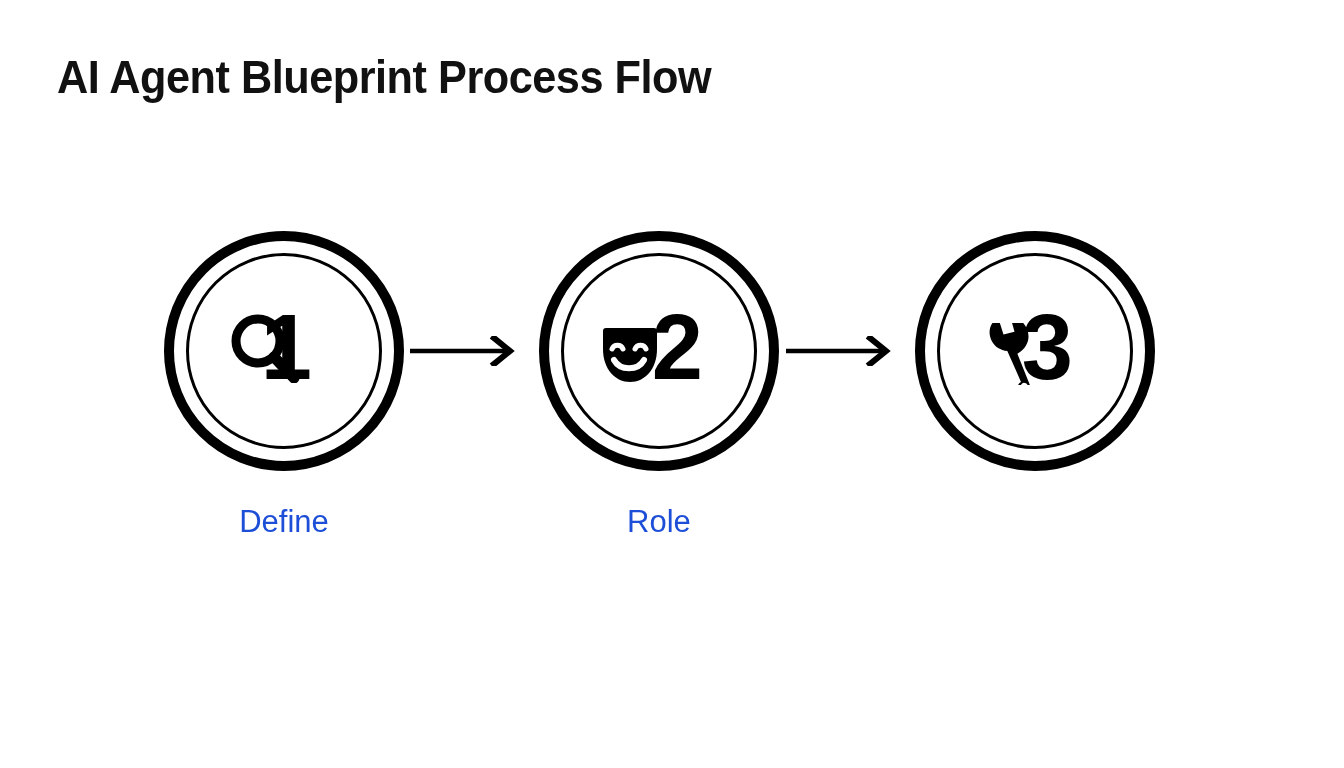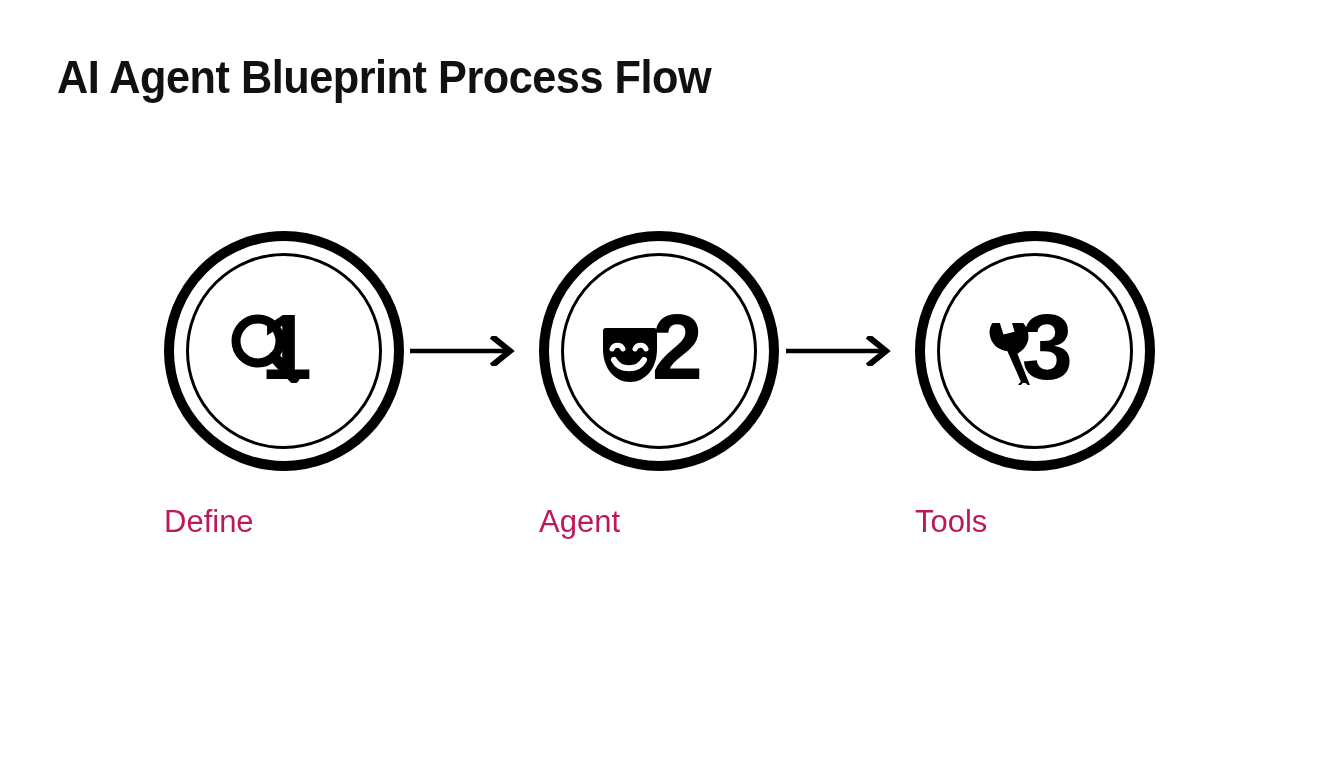--- a/index.html
+++ b/index.html
@@ -122,24 +122,25 @@
   }
   .step-1 .step-icon { left: 6px;  top: 10px; }
   .step-2 .step-icon { left: 2px;  top: 26px; }
   .step-3 .step-icon { left: 2px;  top: 22px; }
 
   
   .step-label {
     position: absolute;
     top: 273px;
     width: 240px;
+    text-align: center;
     font-family: "Liberation Sans", sans-serif;
     font-size: 31px;
     font-weight: normal;
-    color: #be185d;
+    color: #1d4ed8;
     letter-spacing: 0px;
   }
 
   
   .arrow {
     position: absolute;
     top: 105px;
     width: 110px;
     height: 30px;
   }
@@ -193,21 +194,21 @@
                          C56,42 44,55 29,55 C14,55 2,42 2,22 Z" fill="#000000"></path>
                 <path d="M11,22 C13,17 20,17 22,22" fill="none" stroke="#ffffff" stroke-width="5" stroke-linecap="round"></path>
                 <path d="M34,22 C36,17 43,17 45,22" fill="none" stroke="#ffffff" stroke-width="5" stroke-linecap="round"></path>
                 <path d="M13,33 C19,44 37,44 43,33" fill="none" stroke="#ffffff" stroke-width="6" stroke-linecap="round"></path>
               </svg>
             </span>
             <span class="step-number">2</span>
           </div>
         </div>
       </div>
-      <div class="step-label">Agent</div>
+      <div class="step-label">Role</div>
     </div>
 
     <div class="arrow arrow-2">
       <svg width="110" height="30" viewBox="0 0 110 30" xmlns="http://www.w3.org/2000/svg">
         <line x1="0" y1="15" x2="96" y2="15" stroke="#000000" stroke-width="4.5"></line>
         <polyline points="84,2 100,15 84,28" fill="none" stroke="#000000" stroke-width="6" stroke-linecap="square" stroke-linejoin="miter"></polyline>
       </svg>
     </div>
 
     <div class="step step-3">
@@ -224,17 +225,16 @@
                            A7,7 0 0 1 58,52 L30,33 C24,36 17,36 12,33
                            C3,28 0,18 5,10 Z" fill="#000000"></path>
                   <circle cx="63" cy="54" r="3.4" fill="#ffffff"></circle>
                 </g>
               </svg>
             </span>
             <span class="step-number">3</span>
           </div>
         </div>
       </div>
-      <div class="step-label">Tools</div>
     </div>
 
   </div>
 </div>
 
 </body></html>

